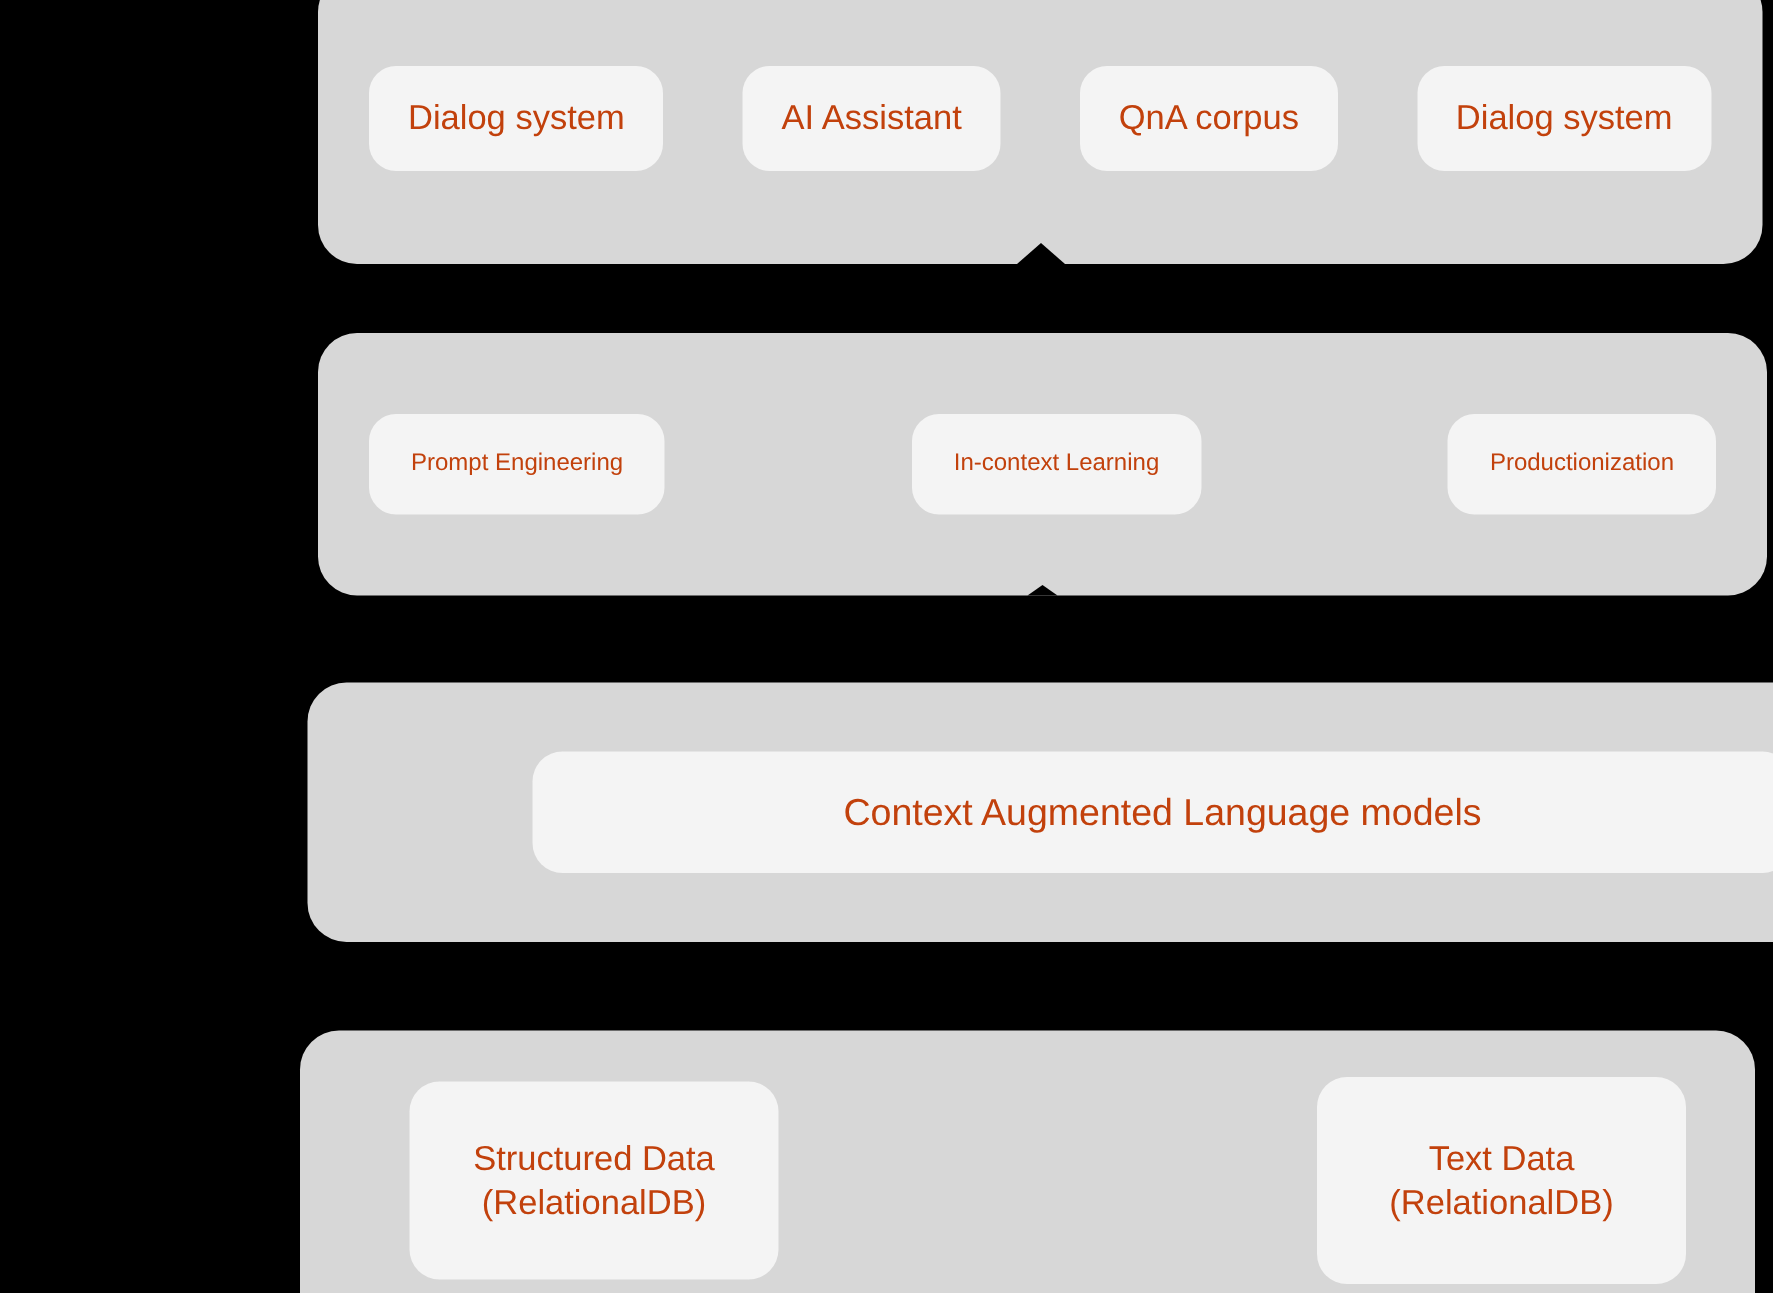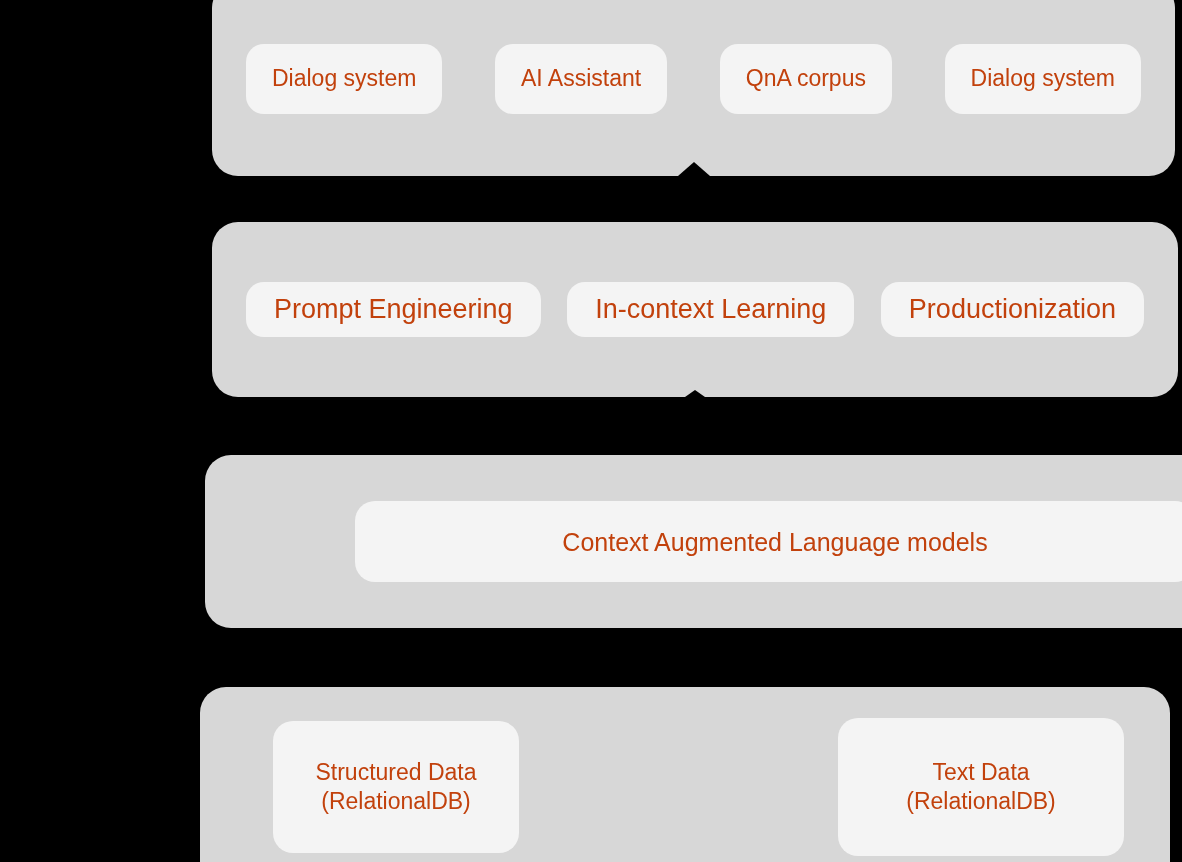--- a/index.html
+++ b/index.html
@@ -100,22 +100,22 @@
     line-height: 1.28;
     flex: 0 0 auto;
   }
 
   .card--app {
     height: 70px;
     font-size: 23px;
     padding: 0 26px;
   }
   .card--technique {
-    height: 55px;
-    font-size: 27px;
+    height: 67px;
+    font-size: 16px;
     padding: 0 28px;
   }
   .card--model {
     height: 81px;
     width: 840px;
     font-size: 25px;
     border-radius: 20px;
   }
   .card--data {
     height: 132px;
@@ -167,19 +167,19 @@
     <div class="card card--model">
       <span class="card__text">Context Augmented Language models</span>
     </div>
   </div>
 
   <div class="band band--data">
     <div class="card card--data" style="width:246px;margin-left:27px;">
       <span class="card__text">Structured Data
 (RelationalDB)</span>
     </div>
-    <div class="card card--data" style="width:286px;height:138px;">
+    <div class="card card--data" style="width:246px;height:138px;">
       <span class="card__text">Text Data
 (RelationalDB)</span>
     </div>
   </div>
 
 </div>
 
 </body></html>

